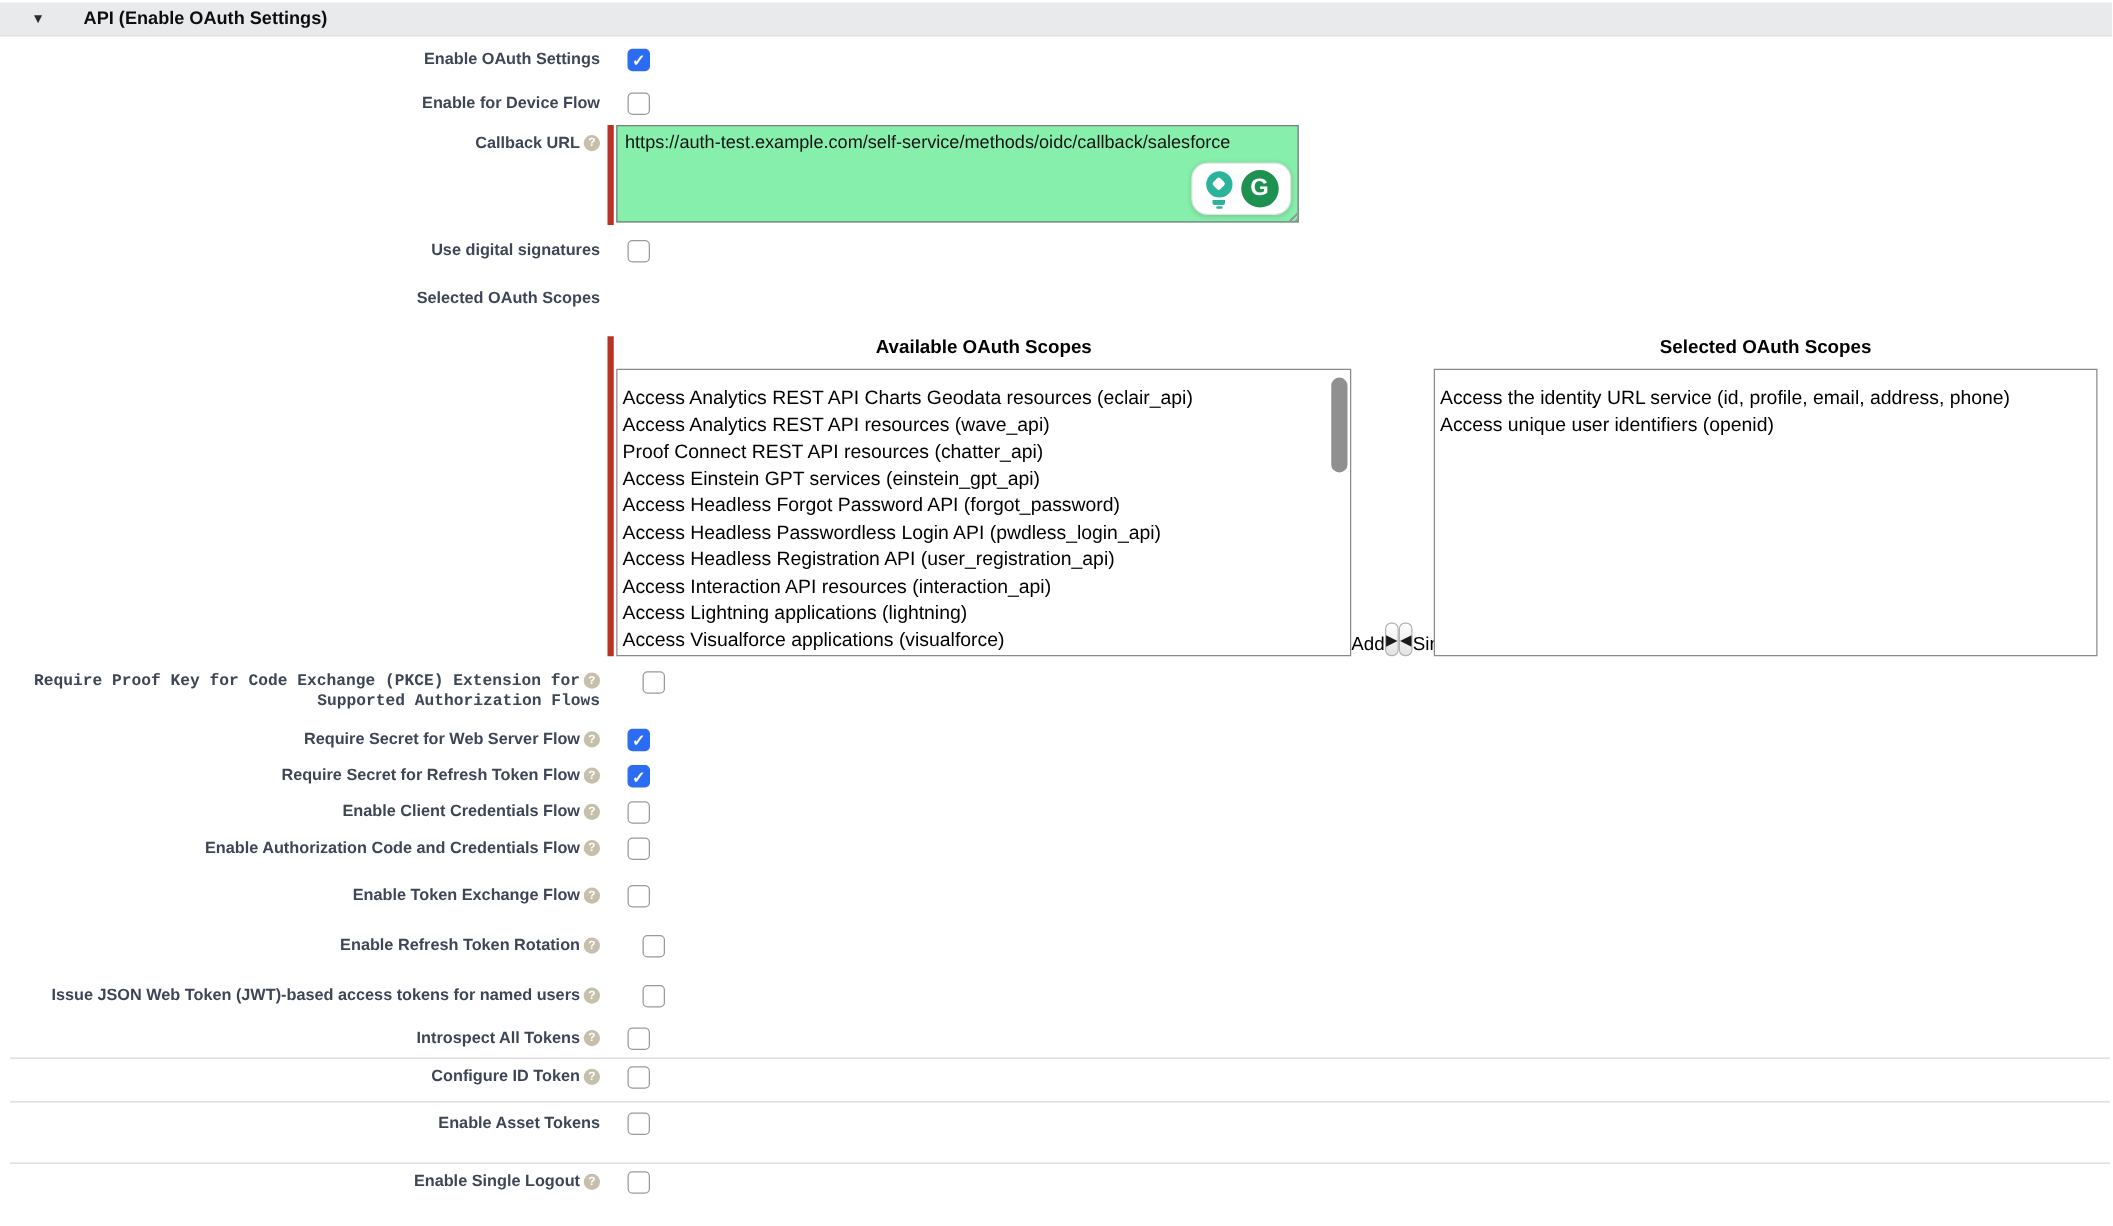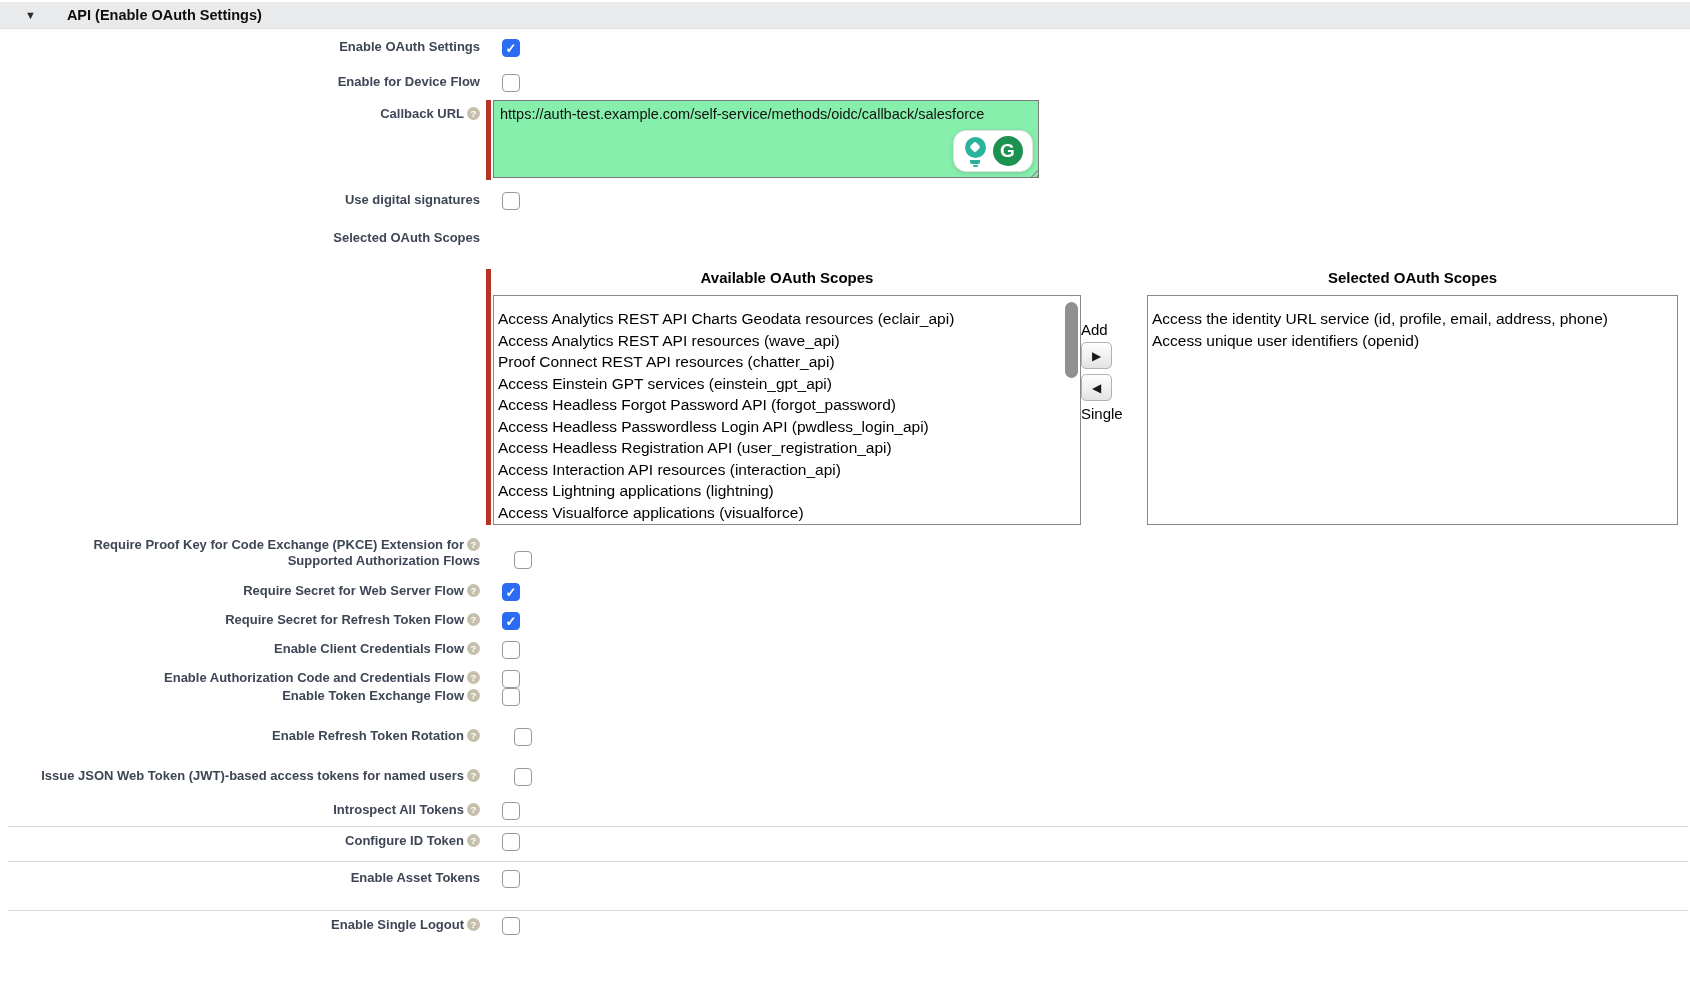--- a/index.html
+++ b/index.html
@@ -20,21 +20,21 @@
   .row { display:flex; align-items:flex-start; }
   .lbl {
     width:486px; text-align:right; padding-right:6px;
     font-size:13px; font-weight:bold; color:#3e4656; line-height:16px;
   }
   .ctl { padding-left:16px; display:flex; align-items:flex-start; }
   .ctl-off { padding-left:28px; }
 
   .g6{margin-top:6px}.g8{margin-top:8px}.g10{margin-top:10px}.g11{margin-top:11px}
   .g12{margin-top:12px}.g14{margin-top:14px}.g15{margin-top:17px}.g16{margin-top:16px}
-  .g20{}.g22{margin-top:22px}
+  .g20{margin-top:20px}.g22{margin-top:22px}
 
   
   .cb {
     width:18px; height:18px; border:1.6px solid #97999d; border-radius:4px; background:#fff;
     display:inline-flex; align-items:center; justify-content:center; cursor:pointer; flex:none;
   }
   .cb[data-checked="true"] { background:#2b6cf2; border-color:#2b6cf2; }
   .mark { display:none; font-size:13px; font-weight:bold; color:#fff; line-height:1; }
   .cb[data-checked="true"] .mark { display:block; }
 
@@ -81,36 +81,36 @@
   .hdr { height:18px; margin-bottom:8px; text-align:center; font-size:15px; font-weight:bold; color:#000; }
   .listbox {
     border:1px solid #8a8a8a; background:#fff; height:230px; position:relative;
     padding:12px 0 2px 4px; overflow:hidden;
   }
   .avail-col { width:588px; }
   .sel-col { width:531px; }
   .opt { font-size:15.5px; color:#000; line-height:21.5px; white-space:nowrap; cursor:default; }
   .thumb { position:absolute; top:6px; right:2px; width:13px; height:76px; border-radius:7px; background:#909090; cursor:pointer; }
 
-  .mid-col { width:66px; padding-top:52px; display:flex; flex-direction:column; align-items:flex-start; }
+  .mid-col { width:66px; padding-top:52px; display:flex; flex-direction:row; align-items:flex-end; }
   .mid-label { font-size:15px; color:#000; line-height:18px; }
   .arrow-btn {
     width:31px; height:27px; margin-top:3px; border:1px solid #b2b2b2; border-radius:5px;
     background:linear-gradient(#ffffff,#e3e3e3);
     display:flex; align-items:center; justify-content:center;
     font-size:12px; color:#1a1a1a; cursor:pointer; padding:0;
   }
   .arrow-btn + .arrow-btn { margin-top:5px; }
   .mid-label.bottom { margin-top:4px; }
 
   
   .divider { border-top:1px solid #d8d8d8; margin-left:8px; margin-right:2px; height:0; }
 
   
-  .row.vcenter { align-items:flex-end; }
+  .row.vcenter { align-items:flex-start;font-family:Liberation Mono, monospace; }
 </style>
 </head>
 <body>
 
 <div class="page">
 
   <div class="section-header">
     <span class="tri">▼</span>
     <span class="section-title">API (Enable OAuth Settings)</span>
   </div>

